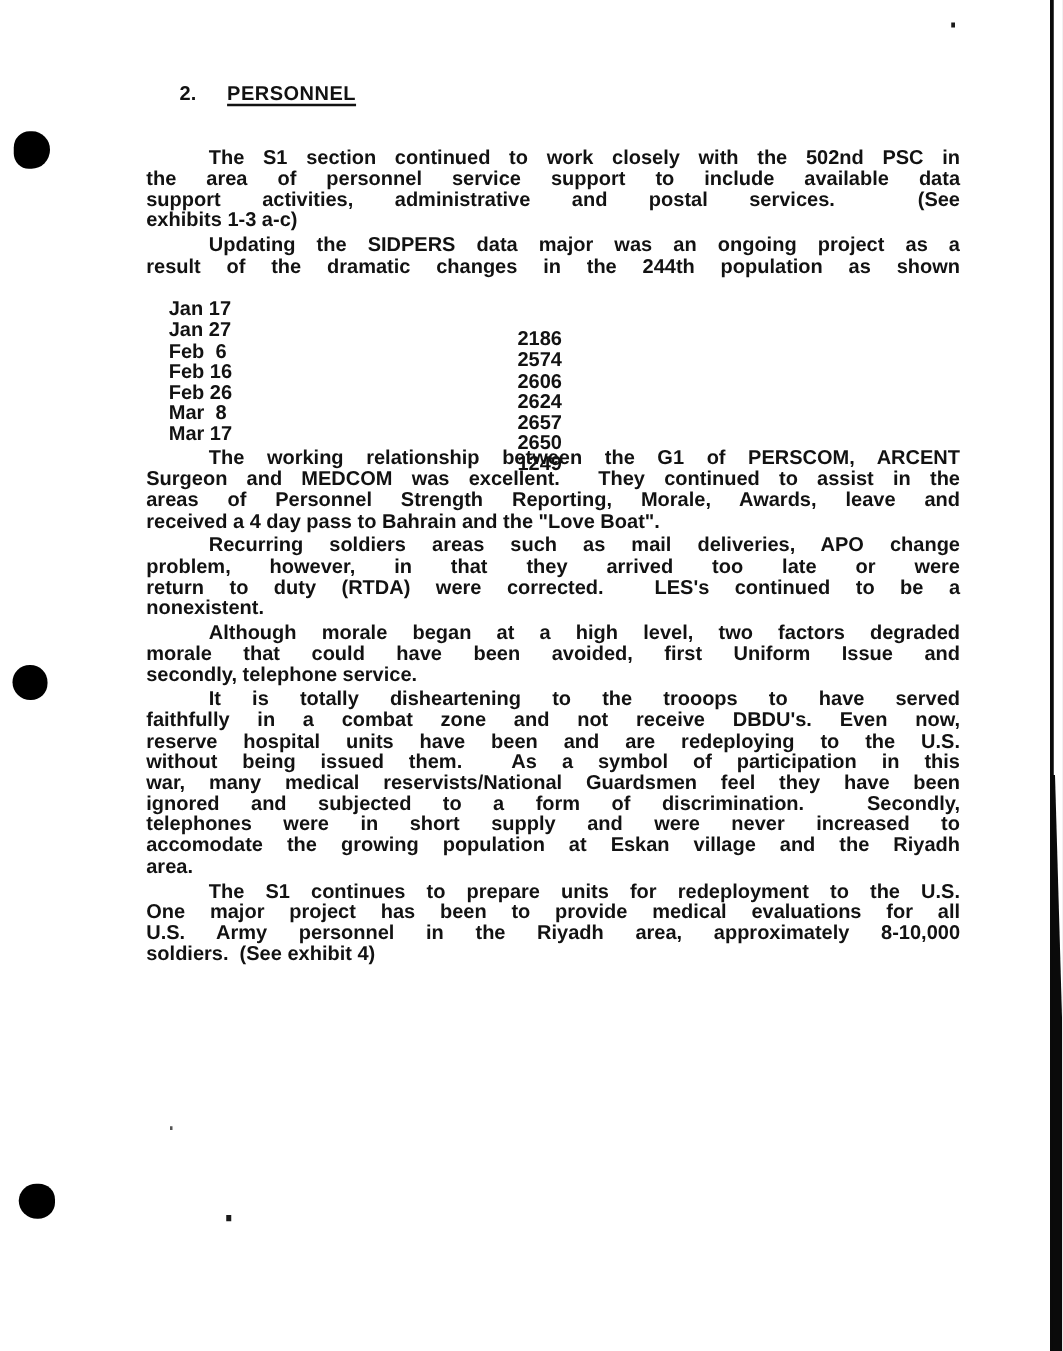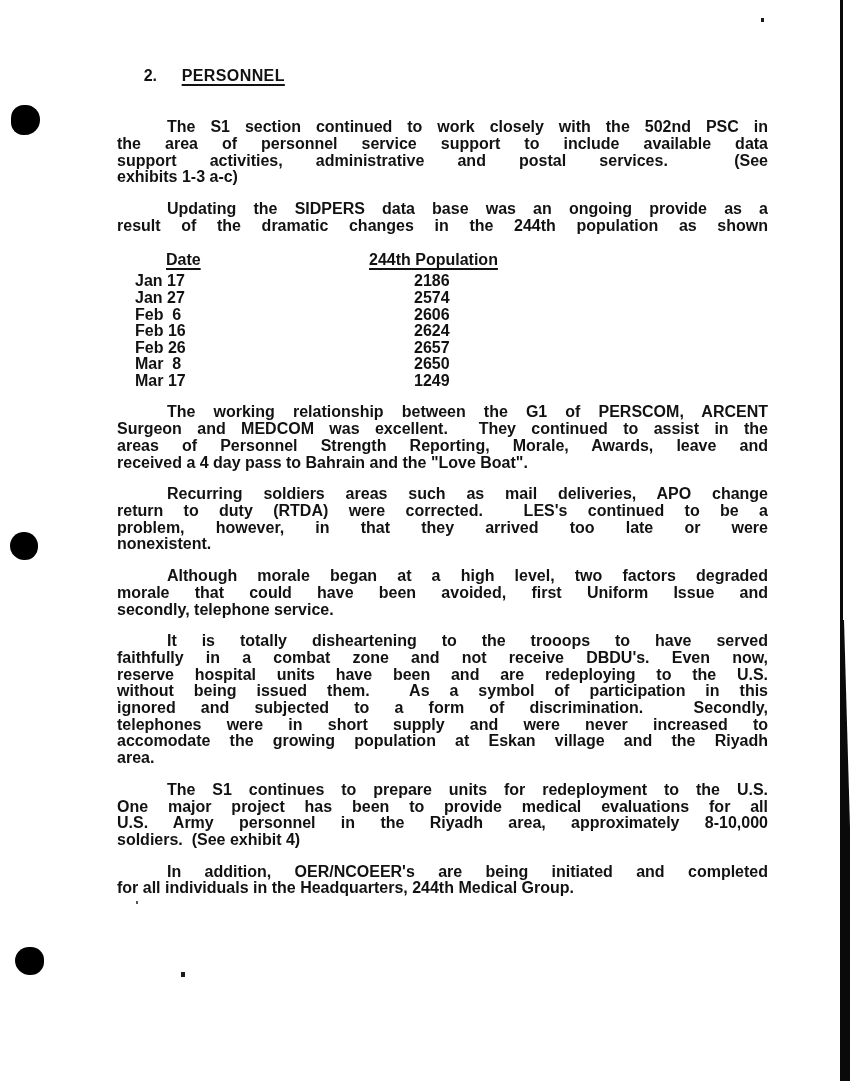--- a/index.html
+++ b/index.html
@@ -15,38 +15,38 @@
     line-height:16.7px;
   }
   .content{
     position:absolute;
     left:117px;top:51px;
     width:651px;
   }
   .heading{margin-bottom:18px;white-space:pre;}
   .heading .h-num{display:inline-block;width:38px;}
   .heading .h-title{text-decoration:underline;text-decoration-thickness:1.5px;text-underline-offset:3px;letter-spacing:0.4px;}
-  .para{margin-top:15px;}
+  .para{margin-top:3px;}
   .line{
     text-align:justify;
     text-align-last:justify;
     white-space:pre-wrap;
     min-height:16.7px;
   }
   .line.first{padding-left:50px;}
   .line.last{text-align:right;text-align-last:left;}
   
   .ptable{margin-top:18px;}
   .t-head{position:relative;height:17px;}
   .t-head .h-date{position:absolute;left:49px;text-decoration:underline;text-decoration-thickness:1.5px;text-underline-offset:3px;}
   .t-head .h-pop{position:absolute;left:252px;text-decoration:underline;text-decoration-thickness:1.5px;text-underline-offset:3px;}
   .t-rows{margin-top:4px;}
   .t-row{position:relative;height:16.6px;text-align:center;}
   .t-row .c-date{position:absolute;left:18px;white-space:pre;}
-  .t-row .c-pop{position:absolute;left:297px;}
+  .t-row .c-pop{position:absolute;left:297px;margin-top:24px;}
   
   .punch{position:absolute;background:#000;}
   .punch-1{left:11px;top:105px;width:29px;height:30px;border-radius:47% 53% 55% 45%;}
   .punch-2{left:10px;top:532px;width:28px;height:28px;border-radius:50% 50% 48% 52%;}
   .punch-3{left:15px;top:947px;width:29px;height:28px;border-radius:52% 48% 50% 55%;}
   .edge-line{position:absolute;left:840px;top:0;width:3px;height:1081px;background:#0a0a0a;}
   .edge-wedge{
     position:absolute;right:0;top:620px;width:8px;height:461px;background:#0a0a0a;
     clip-path:polygon(0 0,25% 0,100% 45%,100% 100%,0 100%);
   }
@@ -74,28 +74,24 @@
       <span class="h-num">2.</span><span class="h-title">PERSONNEL</span>
     </div>
     <div id="doc-body">
         <div class="para">
           <div class="line first">The S1 section continued to work closely with the 502nd PSC in</div>
           <div class="line">the area of personnel service support to include available data</div>
           <div class="line">support activities, administrative and postal services.  (See</div>
           <div class="line last">exhibits 1-3 a-c)</div>
         </div>
         <div class="para">
-          <div class="line first">Updating the SIDPERS data base was an ongoing provide as a</div>
+          <div class="line first">Updating the SIDPERS data major was an ongoing project as a</div>
           <div class="line">result of the dramatic changes in the 244th population as shown</div>
         </div>
         <div class="ptable">
-          <div class="t-head">
-            <span class="h-date">Date</span>
-            <span class="h-pop">244th Population</span>
-          </div>
           <div class="t-rows">
             <div class="t-row">
               <span class="c-date">Jan 17</span>
               <span class="c-pop">2186</span>
             </div>
             <div class="t-row">
               <span class="c-date">Jan 27</span>
               <span class="c-pop">2574</span>
             </div>
             <div class="t-row">
@@ -121,45 +117,42 @@
           </div>
         </div>
         <div class="para">
           <div class="line first">The working relationship between the G1 of PERSCOM, ARCENT</div>
           <div class="line">Surgeon and MEDCOM was excellent.  They continued to assist in the</div>
           <div class="line">areas of Personnel Strength Reporting, Morale, Awards, leave and</div>
           <div class="line last">received a 4 day pass to Bahrain and the "Love Boat".</div>
         </div>
         <div class="para">
           <div class="line first">Recurring soldiers areas such as mail deliveries, APO change</div>
+          <div class="line">problem, however, in that they arrived too late or were</div>
           <div class="line">return to duty (RTDA) were corrected.  LES's continued to be a</div>
-          <div class="line">problem, however, in that they arrived too late or were</div>
           <div class="line last">nonexistent.</div>
         </div>
         <div class="para">
           <div class="line first">Although morale began at a high level, two factors degraded</div>
           <div class="line">morale that could have been avoided, first Uniform Issue and</div>
           <div class="line last">secondly, telephone service.</div>
         </div>
         <div class="para">
           <div class="line first">It is totally disheartening to the trooops to have served</div>
           <div class="line">faithfully in a combat zone and not receive DBDU's. Even now,</div>
           <div class="line">reserve hospital units have been and are redeploying to the U.S.</div>
           <div class="line">without being issued them.  As a symbol of participation in this</div>
+          <div class="line">war, many medical reservists/National Guardsmen feel they have been</div>
           <div class="line">ignored and subjected to a form of discrimination.  Secondly,</div>
           <div class="line">telephones were in short supply and were never increased to</div>
           <div class="line">accomodate the growing population at Eskan village and the Riyadh</div>
           <div class="line last">area.</div>
         </div>
         <div class="para">
           <div class="line first">The S1 continues to prepare units for redeployment to the U.S.</div>
           <div class="line">One major project has been to provide medical evaluations for all</div>
           <div class="line">U.S. Army personnel in the Riyadh area, approximately 8-10,000</div>
           <div class="line last">soldiers.  (See exhibit 4)</div>
         </div>
-        <div class="para">
-          <div class="line first">In addition, OER/NCOEER's are being initiated and completed</div>
-          <div class="line last">for all individuals in the Headquarters, 244th Medical Group.</div>
-        </div>
       </div>
   </div>
 
 </div>
 
 </body></html>

